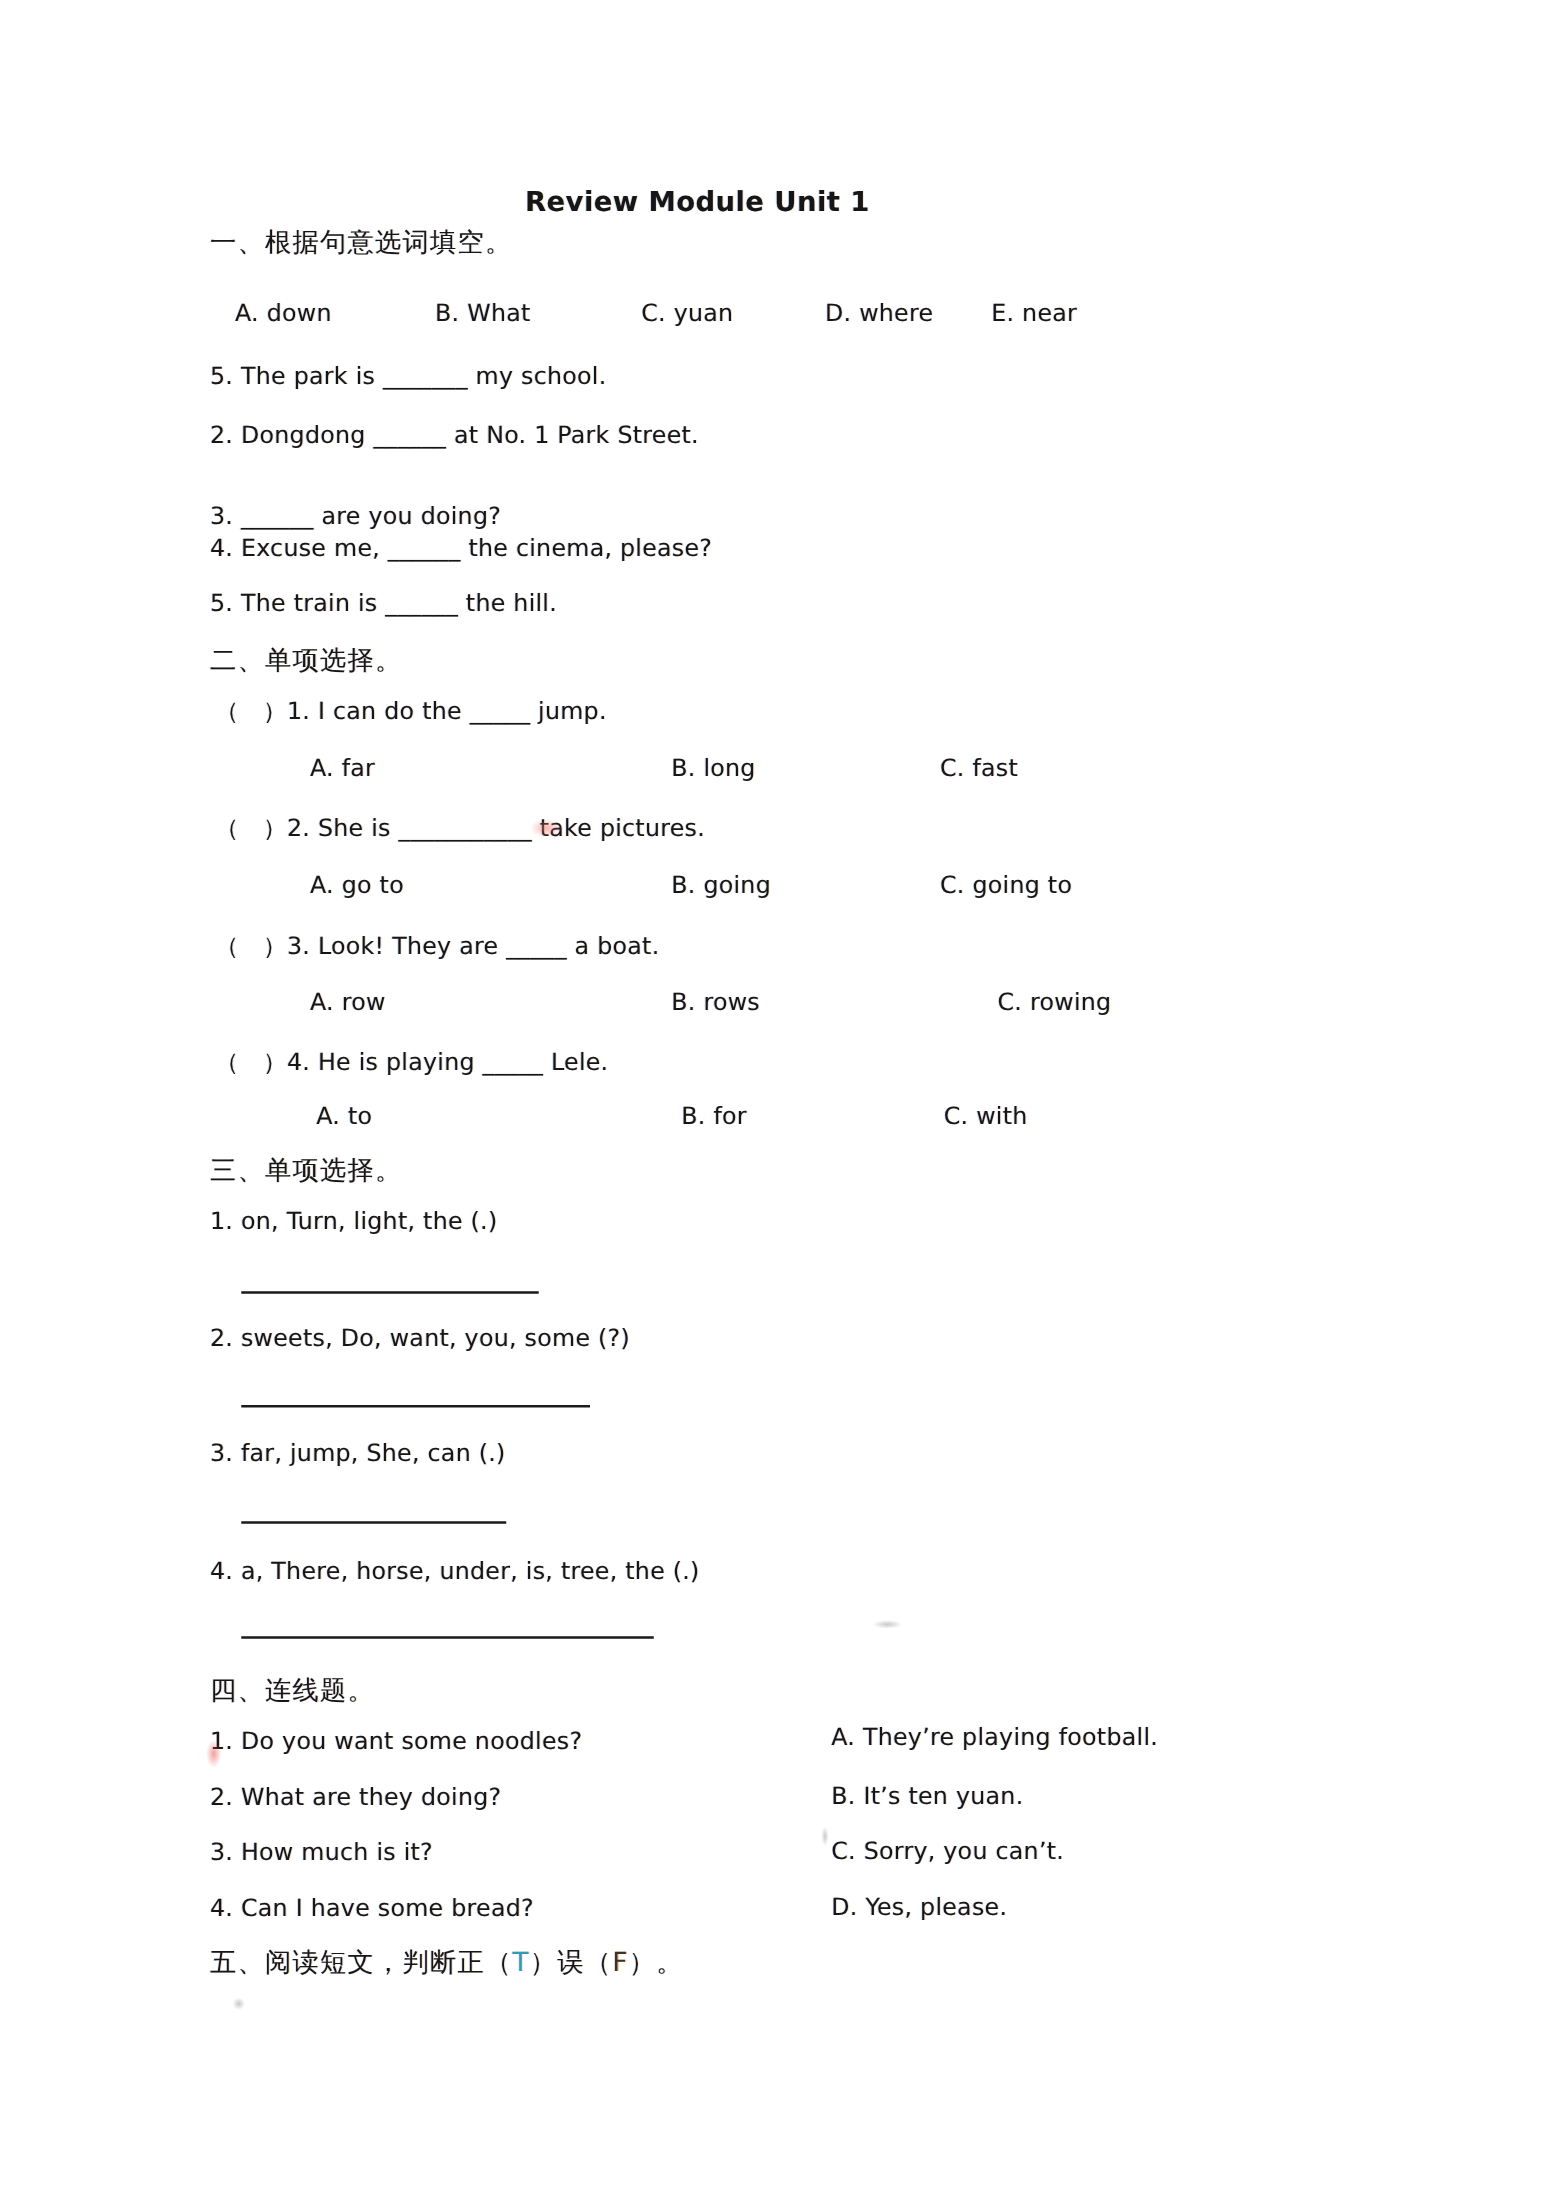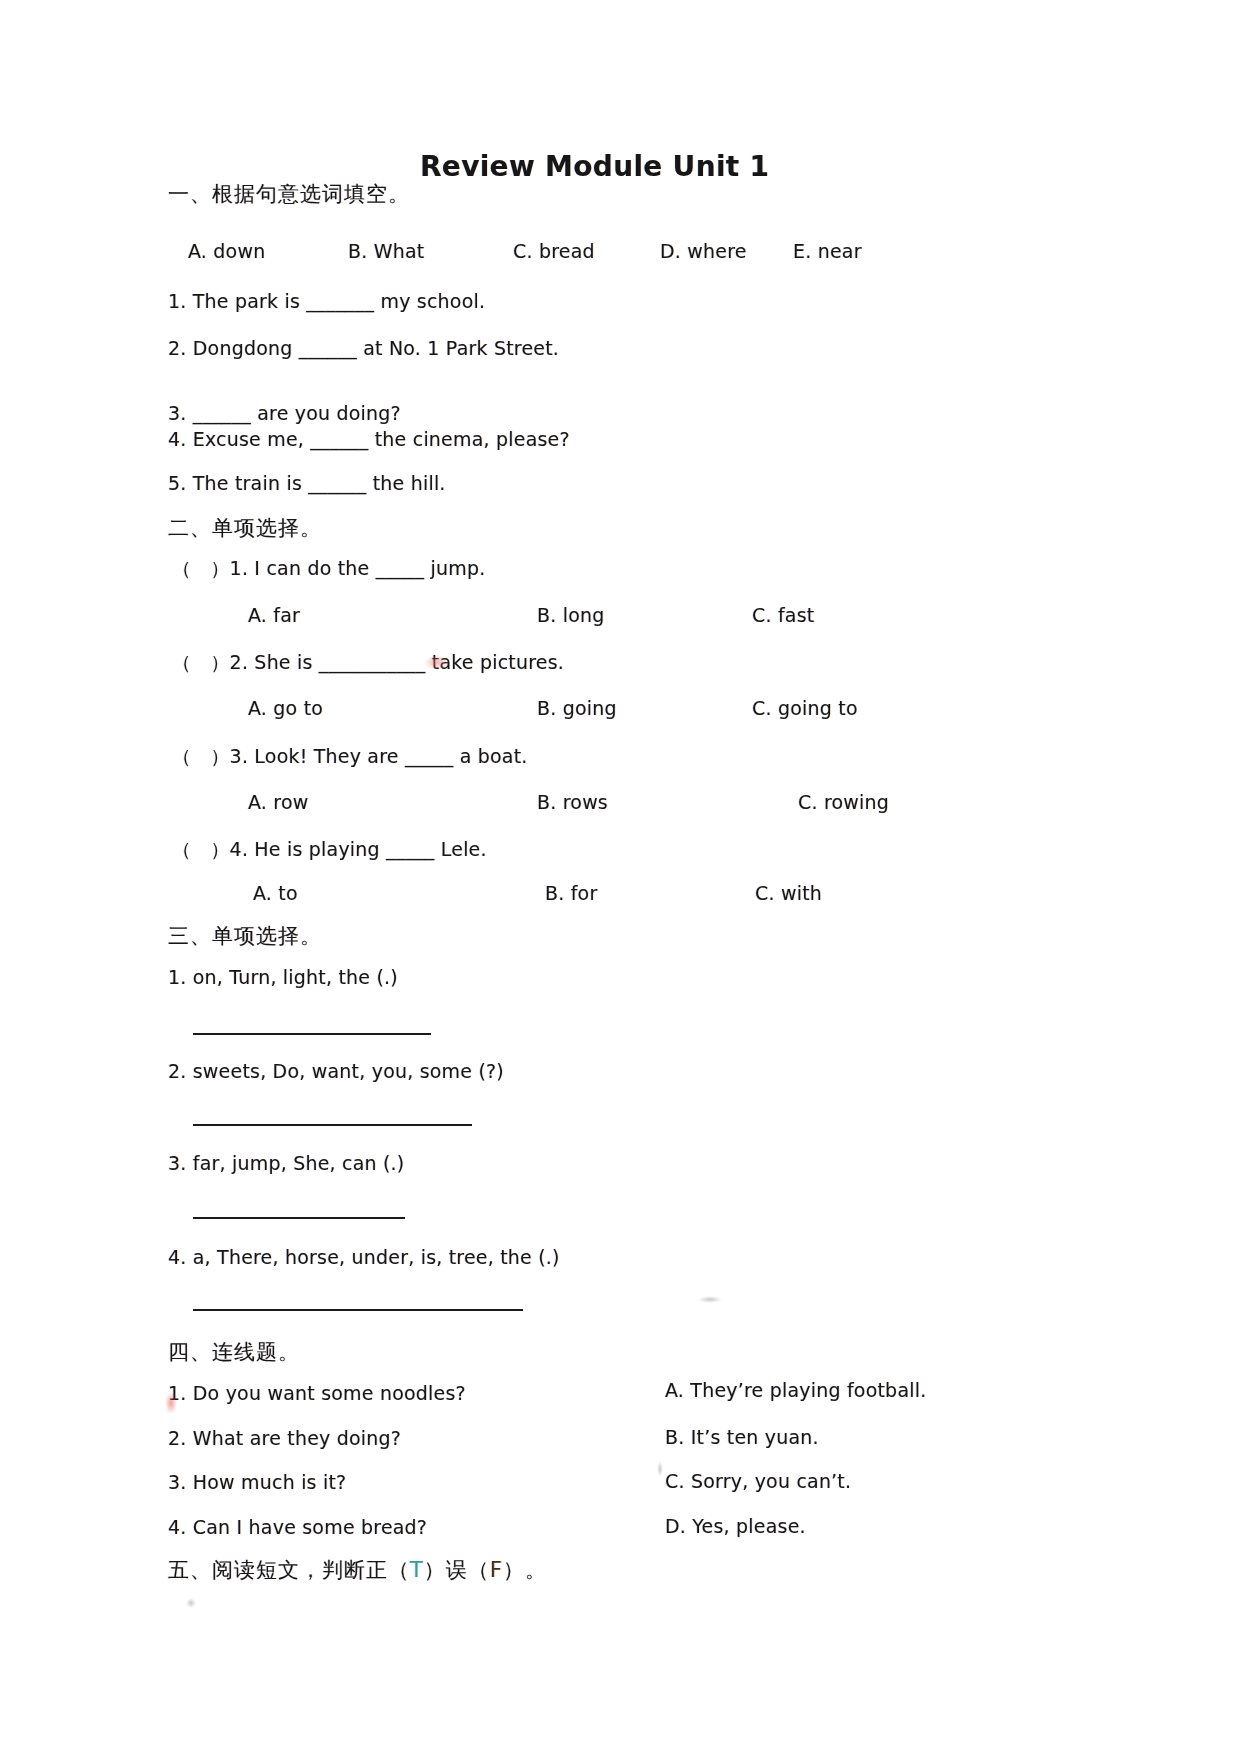--- a/index.html
+++ b/index.html
@@ -13,21 +13,21 @@
   }
   .t{
     position:absolute;
     white-space:pre;
     font-size:19px;
     letter-spacing:0.2px;
     text-shadow:0.7px 0 rgba(200,120,30,.22), -0.7px 0 rgba(40,90,200,.22);
   }
   .title{
     font-weight:bold;
-    font-size:28px;
+    font-size:22px;
     letter-spacing:0.3px;
   }
   .cn{
     font-size:21px;
     letter-spacing:1px;
   }
   .answer-line{
     position:absolute;
     border-bottom:2.5px solid #1b1b1b;
     height:0;
@@ -43,25 +43,25 @@
 <body>
 
 <div class="sheet">
 
   <div class="t title" style="left:420px;top:150px;">Review Module Unit 1</div>
 
   <div class="t cn" style="left:168px;top:180px;">一、根据句意选词填空。</div>
   <div>
     <span class="t" style="left:188px;top:240px;">A. down</span>
     <span class="t" style="left:348px;top:240px;">B. What</span>
-    <span class="t" style="left:513px;top:240px;">C. bread</span>
+    <span class="t" style="left:513px;top:240px;">C. yuan</span>
     <span class="t" style="left:660px;top:240px;">D. where</span>
     <span class="t" style="left:793px;top:240px;">E. near</span>
   </div>
-  <div class="t" style="left:168px;top:290px;">1. The park is _______ my school.</div>
+  <div class="t" style="left:168px;top:290px;">5. The park is _______ my school.</div>
   <div class="t" style="left:168px;top:337px;">2. Dongdong ______ at No. 1 Park Street.</div>
   <div class="t" style="left:168px;top:383px;margin-top:19px;">3. ______ are you doing?</div>
   <div class="t" style="left:168px;top:428px;">4. Excuse me, ______ the cinema, please?</div>
   <div class="t" style="left:168px;top:472px;">5. The train is ______ the hill.</div>
 
   <div class="t cn" style="left:168px;top:514px;">二、单项选择。</div>
 
   <div class="t" style="left:172px;top:556px;">（　）1. I can do the _____ jump.</div>
   <span class="t" style="left:248px;top:604px;">A. far</span>
   <span class="t" style="left:537px;top:604px;">B. long</span>

